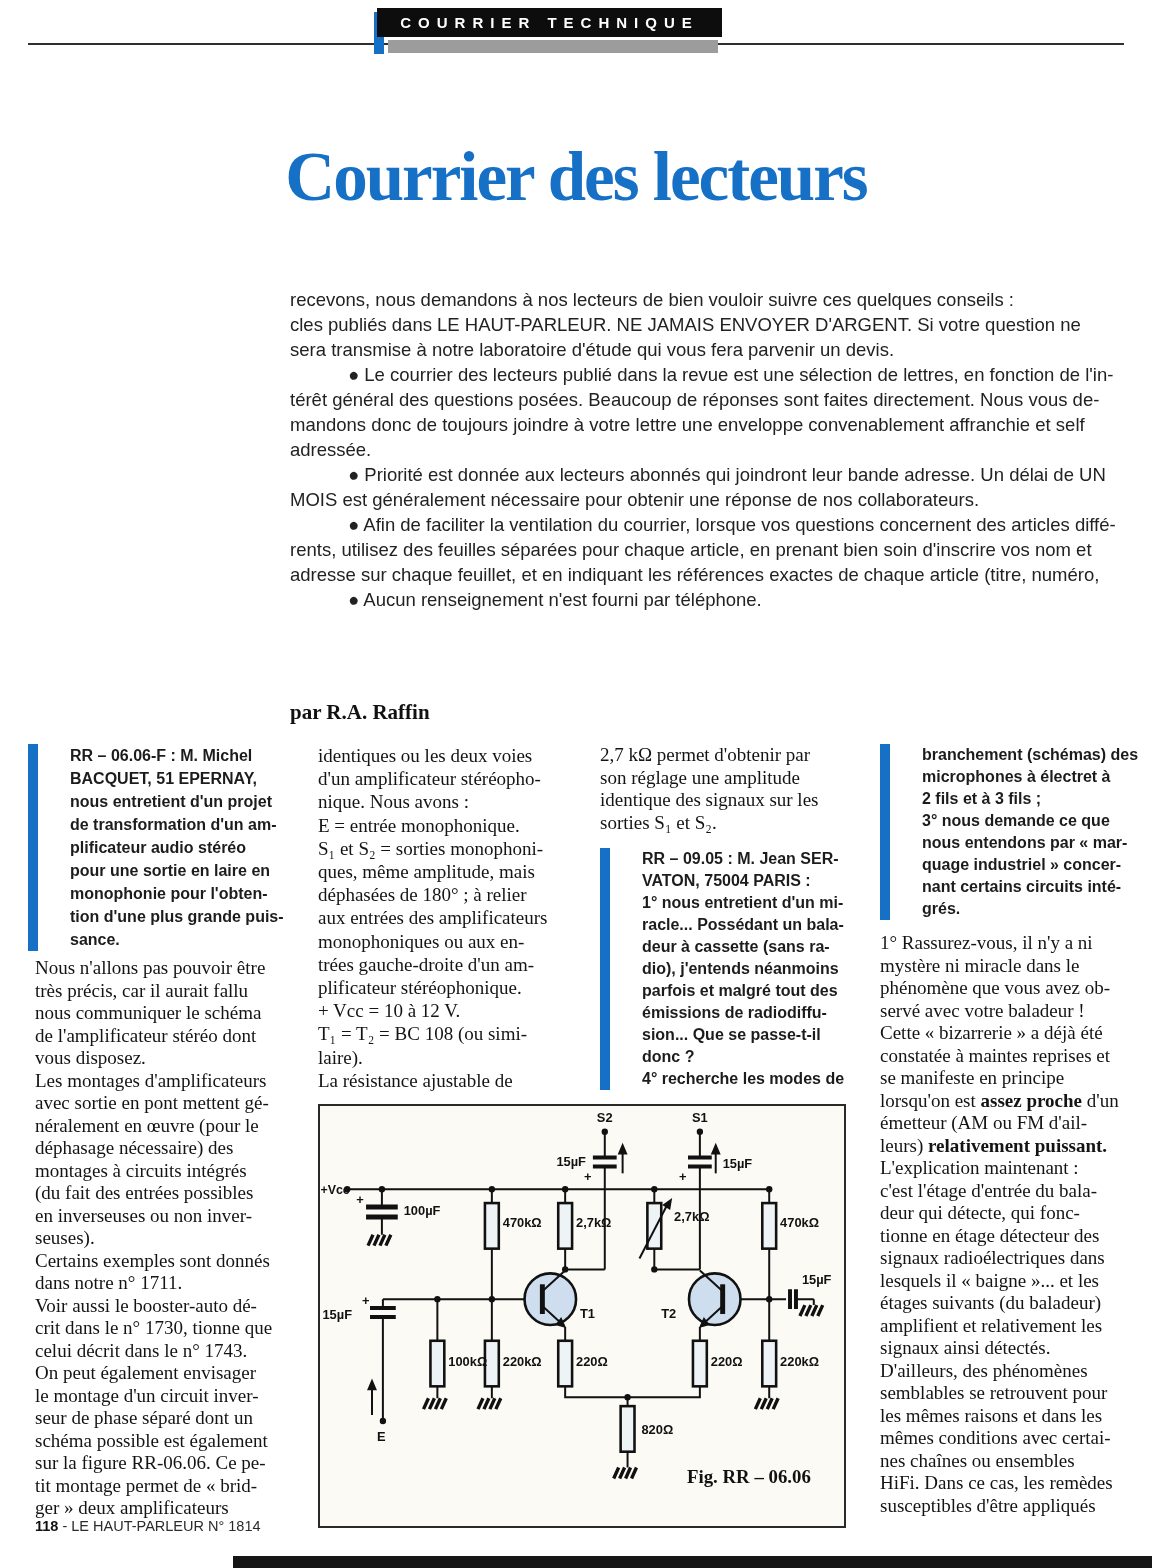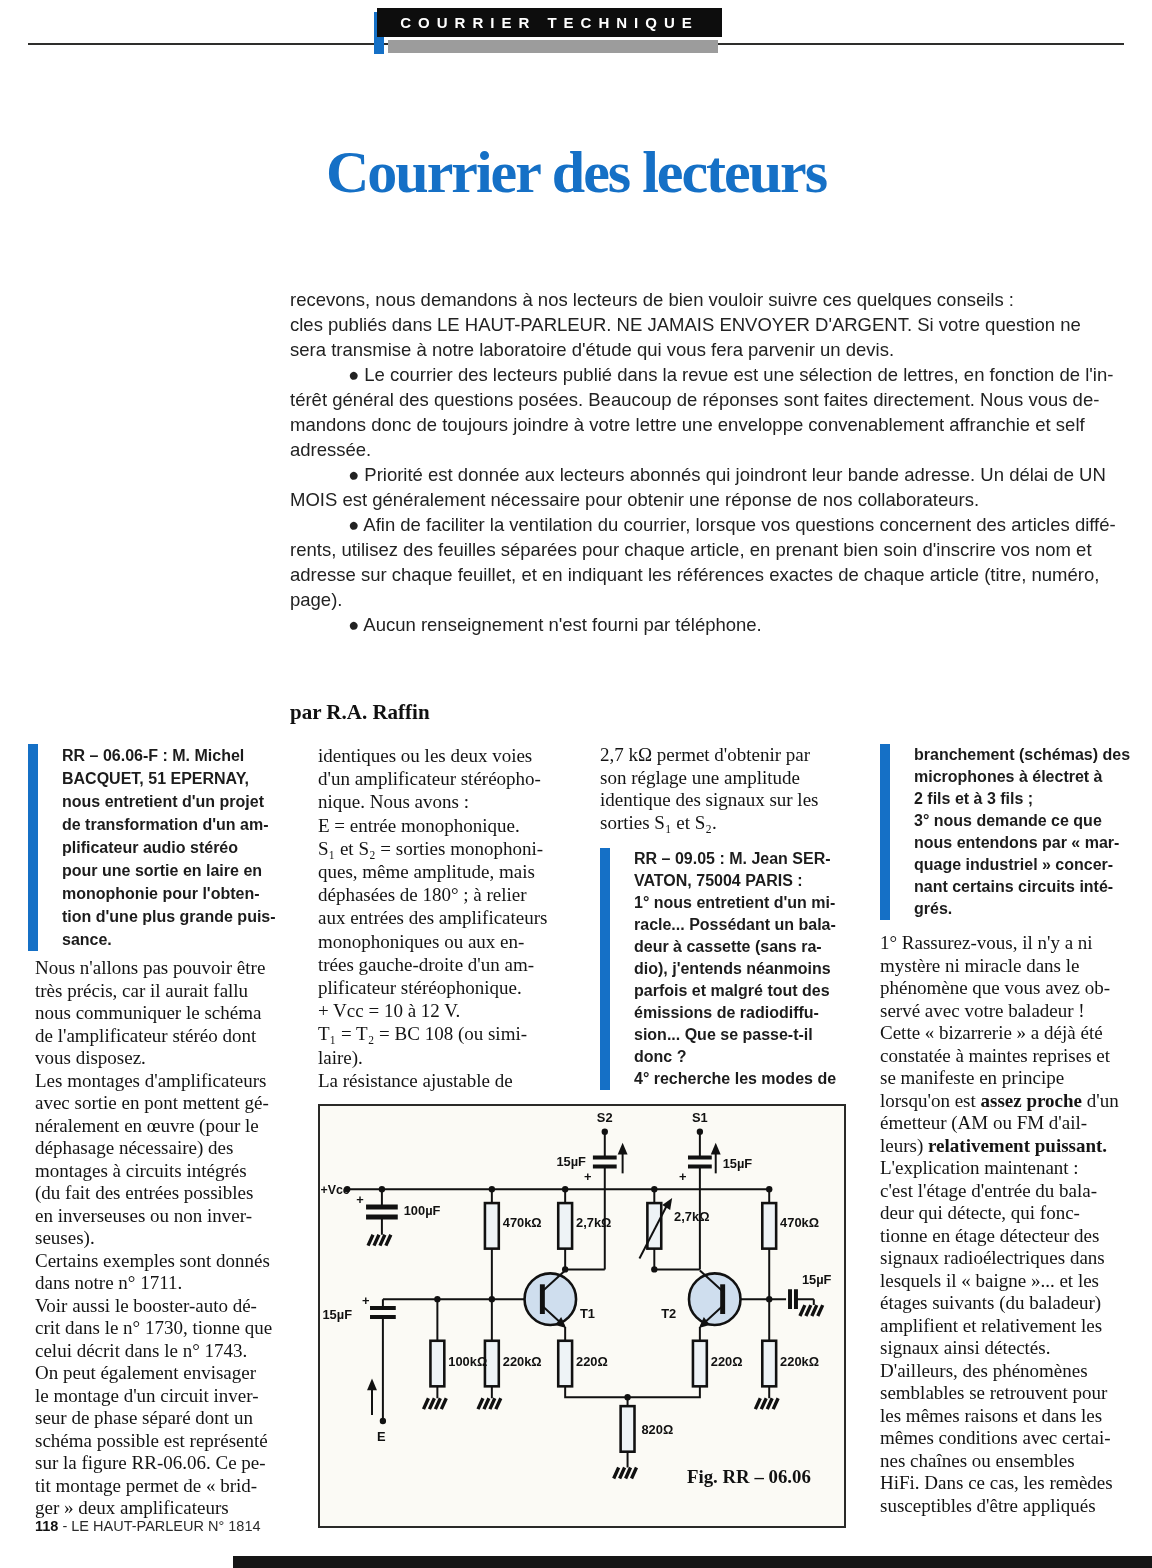--- a/index.html
+++ b/index.html
@@ -5,29 +5,29 @@
   html,body{margin:0;padding:0;background:#e8e8e8;}
   .page{position:relative;width:1152px;height:1568px;background:#ffffff;overflow:hidden;
         font-family:"Liberation Sans",sans-serif;color:#1a1a1a;}
   .toprule{position:absolute;left:28px;top:43px;width:1096px;height:2px;background:#2e2e2c;}
   .banner{position:absolute;left:377px;top:8px;width:345px;height:29px;background:#0d0d0d;
           color:#fff;font-weight:bold;font-size:15px;letter-spacing:7px;
           display:flex;align-items:center;justify-content:center;}
   .banner-blue{position:absolute;left:374px;top:12px;width:10px;height:42px;background:#1570c6;}
   .banner-gray{position:absolute;left:388px;top:40px;width:330px;height:13px;background:#9c9c9c;}
   .page-title{position:absolute;left:0;top:138px;width:1152px;text-align:center;
-          font-family:"Liberation Serif",serif;font-weight:bold;font-size:60px;
+          font-family:"Liberation Serif",serif;font-weight:bold;font-size:69px;
           letter-spacing:-2px;color:#1570c6;}
   .intro{position:absolute;left:290px;top:287px;width:836px;font-size:18.5px;line-height:25px;color:#222;}
   .intro .indent{padding-left:58px;}
   .byline{position:absolute;left:290px;top:700px;font-family:"Liberation Serif",serif;
           font-weight:bold;font-size:21px;color:#111;}
   .col{position:absolute;top:744px;}
   .serif{font-family:"Liberation Serif","DejaVu Serif",serif;font-size:19px;line-height:22.5px;color:#141414;}
-  .lead{border-left:10px solid #1570c6;padding-left:24px;font-weight:bold;
+  .lead{border-left:10px solid #1570c6;padding-left:32px;font-weight:bold;
         font-size:16px;line-height:23px;color:#1c1c1c;}
   .lead23{line-height:23px;}
   .lead22{line-height:22px;}
   .b{font-weight:bold;}
   .figure{position:absolute;left:318px;top:1104px;width:528px;height:424px;
           background:#fbfaf5;border:2px solid #2a2a28;box-sizing:border-box;}
   .footer{position:absolute;left:35px;top:1518px;font-size:14.5px;color:#2b2b2b;}
   .footer .num{font-weight:bold;color:#111;}
   .bottombar{position:absolute;left:233px;top:1556px;width:919px;height:12px;background:#161616;}
   
@@ -62,21 +62,20 @@
       <div class="tline">sera transmise à notre laboratoire d'étude qui vous fera parvenir un devis.</div>
       <div class="tline indent">● Le courrier des lecteurs publié dans la revue est une sélection de lettres, en fonction de l'in-</div>
       <div class="tline">térêt général des questions posées. Beaucoup de réponses sont faites directement. Nous vous de-</div>
       <div class="tline">mandons donc de toujours joindre à votre lettre une enveloppe convenablement affranchie et self</div>
       <div class="tline">adressée.</div>
       <div class="tline indent">● Priorité est donnée aux lecteurs abonnés qui joindront leur bande adresse. Un délai de UN</div>
       <div class="tline">MOIS est généralement nécessaire pour obtenir une réponse de nos collaborateurs.</div>
       <div class="tline indent">● Afin de faciliter la ventilation du courrier, lorsque vos questions concernent des articles diffé-</div>
       <div class="tline">rents, utilisez des feuilles séparées pour chaque article, en prenant bien soin d'inscrire vos nom et</div>
       <div class="tline">adresse sur chaque feuillet, et en indiquant les références exactes de chaque article (titre, numéro,</div>
-      <div class="tline">page).</div>
       <div class="tline indent">● Aucun renseignement n'est fourni par téléphone.</div>
     </div>
 
   <div class="byline">par R.A. Raffin</div>
 
   <div class="col" style="left:35px;width:266px;">
     <div class="lead lead23" style="margin-left:-7px;">
         <div class="tline">RR – 06.06-F : M. Michel</div>
         <div class="tline">BACQUET, 51 EPERNAY,</div>
         <div class="tline">nous entretient d'un projet</div>
@@ -102,21 +101,21 @@
         <div class="tline">en inverseuses ou non inver-</div>
         <div class="tline">seuses).</div>
         <div class="tline">Certains exemples sont donnés</div>
         <div class="tline">dans notre n° 1711.</div>
         <div class="tline">Voir aussi le booster-auto dé-</div>
         <div class="tline">crit dans le n° 1730, tionne que</div>
         <div class="tline">celui décrit dans le n° 1743.</div>
         <div class="tline">On peut également envisager</div>
         <div class="tline">le montage d'un circuit inver-</div>
         <div class="tline">seur de phase séparé dont un</div>
-        <div class="tline">schéma possible est représenté</div>
+        <div class="tline">schéma possible est également</div>
         <div class="tline">sur la figure RR-06.06. Ce pe-</div>
         <div class="tline">tit montage permet de « brid-</div>
         <div class="tline">ger » deux amplificateurs</div>
       </div>
   </div>
 
   <div class="col serif" style="left:318px;width:270px;line-height:23.2px;">
       <div class="tline">identiques ou les deux voies</div>
       <div class="tline">d'un amplificateur stéréopho-</div>
       <div class="tline">nique. Nous avons :</div>

